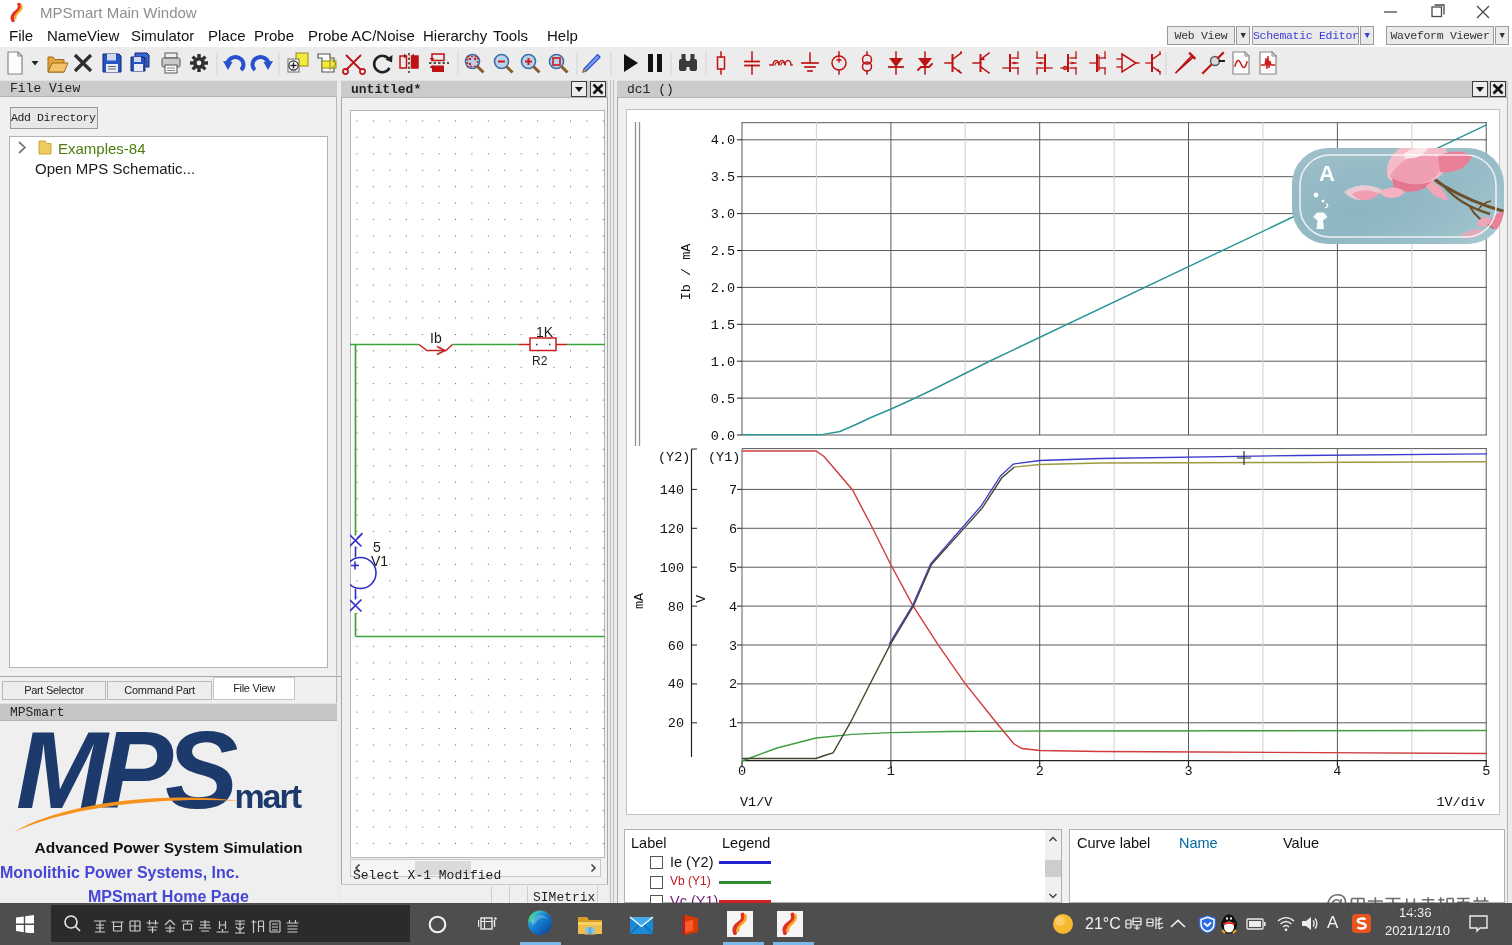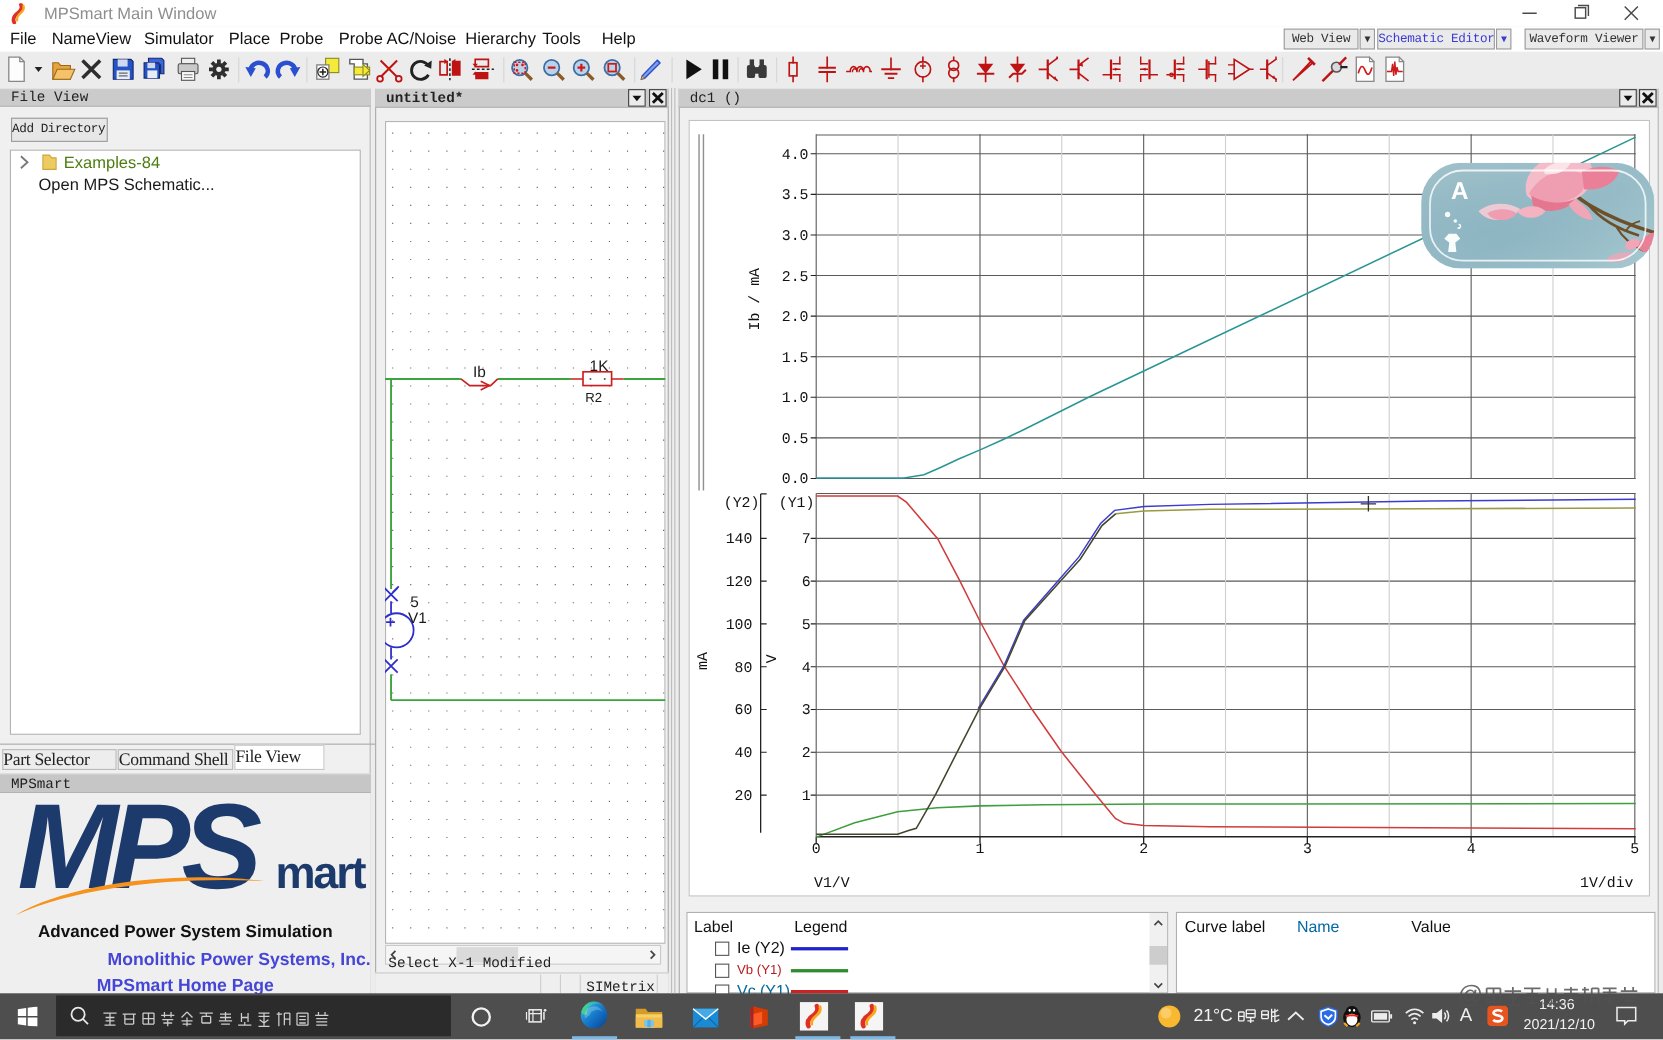--- a/index.html
+++ b/index.html
@@ -9,21 +9,21 @@
 .titlebar{left:0;top:0;width:1512px;height:24px;background:#fff;}
 .apptitle{left:40px;top:4px;font-size:15px;color:#8e8e8e;}
 .menubar{left:0;top:24px;width:1512px;height:23px;background:#fff;}
 .mitem{top:27px;font-size:15px;color:#111;}
 .viewbtn{top:26px;height:19px;background:#eaeaea;border:1px solid #9a9a9a;white-space:nowrap;overflow:hidden;
  font-family:"Liberation Mono",monospace;font-size:11.5px;letter-spacing:-0.3px;color:#333;text-align:center;line-height:18px;box-sizing:border-box;}
 .dockhead{background:#cbcbcb;font-family:"Liberation Mono",monospace;font-size:13px;color:#222;
  border-top:1px solid #e2e2e2;border-bottom:1px solid #b3b3b3;box-sizing:border-box;padding-left:10px;line-height:16px;}
 .winbtn{width:16px;height:16px;background:#ebebeb;border:1px solid #3c3c3c;box-sizing:border-box;}
 .tab{height:19px;background:#ededed;border:1px solid #b9b9b9;box-sizing:border-box;
- font-family:Liberation Serif, serif;font-size:16px;letter-spacing:-0.3px;white-space:nowrap;overflow:hidden;color:#222;line-height:17px;}
+ font-family:Liberation Sans, sans-serif;font-size:11px;letter-spacing:-0.3px;white-space:nowrap;overflow:hidden;color:#222;text-align:center;line-height:17px;}
 .cell{font-family:"Liberation Mono",monospace;font-size:13px;color:#222;}
 </style></head>
 <body>
 <div class="abs titlebar"></div>
 <svg class="abs" style="left:8px;top:3px" width="20" height="19">
 <path d="M5,17.5 C2.5,13 6.5,10 9,8.2 C12,6 12,3.5 11,1.2" fill="none" stroke="#e03025" stroke-width="3.4" stroke-linecap="round"></path>
 <path d="M7.5,15.5 C6.5,12.5 9.5,9.8 11.5,8 C13.5,6.2 13.8,4 13.3,2.2" fill="none" stroke="#f7a81e" stroke-width="2.1" stroke-linecap="round"></path>
 </svg>
 <div class="abs apptitle">MPSmart Main Window</div>
 <svg class="abs" style="left:1370px;top:0" width="142" height="24">
@@ -330,30 +330,30 @@
 <div class="abs mono" style="left:10px;top:107px;width:88px;height:22px;background:#e7e7e7;border:1px solid #9a9a9a;box-sizing:border-box;white-space:nowrap;overflow:hidden;font-size:11.5px;letter-spacing:-0.4px;color:#222;line-height:20px">Add Directory</div>
 <div class="abs" style="left:9px;top:136px;width:319px;height:532px;background:#fff;border:1px solid #b2b2b2;box-sizing:border-box"></div>
 <svg class="abs" style="left:9px;top:136px" width="319" height="60">
 <polyline points="10,6 16,11.5 10,17" fill="none" stroke="#7a7a7a" stroke-width="1.7"></polyline>
 <path d="M30,5 L36,5 L38,7.5 L42,7.5 L42,18 L30,18 Z" fill="#eccb61" stroke="#cfa63a" stroke-width="1"></path>
 </svg>
 <div class="abs" style="left:58px;top:140px;font-size:15px;color:#4d7c0f">Examples-84</div>
 <div class="abs" style="left:35px;top:160px;font-size:15px;color:#1a1a1a">Open MPS Schematic...</div>
 <div class="abs" style="left:0;top:676px;width:341px;height:1px;background:#a9a9a9"></div>
 <div class="abs tab" style="left:2px;top:681px;width:104px">Part Selector</div>
-<div class="abs tab" style="left:107px;top:681px;width:105px">Command Shell</div>
+<div class="abs tab" style="left:107px;top:681px;width:105px">Command Part</div>
 <div class="abs tab" style="left:213px;top:677px;width:82px;height:23px;background:#fff;border-color:#c6c6c6;line-height:21px">File View</div>
 <div class="abs dockhead" style="left:0;top:703px;width:337px;height:18px;background:#c6c6c6;line-height:17px">MPSmart</div>
 <div class="abs" style="left:0;top:721px;width:337px;height:182px;background:#efefef"></div>
-<div class="abs" style="left:16px;top:718px;width:336px;height:108px;color:#1d3a6d;font-weight:bold;font-style:italic;font-size:110px;letter-spacing:-8px;line-height:104px">MPS<span style="font-size:41px;letter-spacing:-2px;margin-left:20px;font-style:normal">mart</span></div>
+<div class="abs" style="left:16px;top:718px;width:336px;height:108px;color:#1d3a6d;font-weight:bold;font-style:italic;font-size:110px;letter-spacing:-8px;line-height:104px">MPS<span style="font-size:34px;letter-spacing:-2px;margin-left:4px;font-style:normal">mart</span></div>
 <svg class="abs" style="left:10px;top:790px" width="240" height="45">
 <path d="M4,42 C62,16 150,7 230,11 C152,1 52,13 4,42 Z" fill="#f6921e"></path>
 </svg>
 <div class="abs" style="left:0;top:839px;width:337px;text-align:center;font-size:15.5px;font-weight:bold;color:#111">Advanced Power System Simulation</div>
-<div class="abs" style="left:0;top:864px;width:337px;text-align:right;font-size:16px;font-weight:bold;color:#4545d6">Monolithic Power Systems, Inc.</div>
+<div class="abs" style="left:0;top:864px;width:337px;text-align:left;font-size:16px;font-weight:bold;color:#4545d6">Monolithic Power Systems, Inc.</div>
 <div class="abs" style="left:0;top:888px;width:337px;text-align:center;font-size:16px;font-weight:bold;color:#4545d6">MPSmart Home Page</div>
 <div class="abs" style="left:341px;top:80px;width:267px;height:823px;background:#f0f0f0;border-left:1px solid #a8a8a8;border-right:1px solid #a8a8a8;box-sizing:border-box"></div>
 <div class="abs dockhead" style="left:341px;top:80px;width:267px;height:18px;font-weight:bold;line-height:17px">untitled*</div>
 <div class="abs winbtn" style="left:571px;top:81px"></div>
 <div class="abs winbtn" style="left:590px;top:81px"></div>
 <svg class="abs" style="left:571px;top:81px" width="36" height="16">
 <path d="M4,6 L12,6 L8,11 Z" fill="#111"></path>
 <path d="M22.5,3.5 L31.5,12.5 M31.5,3.5 L22.5,12.5" stroke="#111" stroke-width="2.6"></path>
 </svg>
 <div class="abs" style="left:350px;top:110px;width:255px;height:748px;background:#fff;border:1px solid #b5b5b5;box-sizing:border-box"></div>
@@ -464,21 +464,21 @@
 <div class="abs" style="left:624px;top:829px;width:438px;height:74px;background:#fff;border:1px solid #b0b0b0;box-sizing:border-box"></div>
 <div class="abs" style="left:631px;top:835px;font-size:14.5px;color:#111">Label</div>
 <div class="abs" style="left:722px;top:835px;font-size:14.5px;color:#111">Legend</div>
 <div class="abs" style="left:650px;top:856px;width:13px;height:13px;border:1px solid #555;background:#fff;box-sizing:border-box"></div>
 <div class="abs" style="left:670px;top:854px;font-size:14.5px;color:#111">Ie (Y2)</div>
 <div class="abs" style="left:719px;top:861px;width:52px;height:2.5px;background:#2222cc"></div>
 <div class="abs" style="left:650px;top:876px;width:13px;height:13px;border:1px solid #555;background:#fff;box-sizing:border-box"></div>
 <div class="abs" style="left:670px;top:874px;font-size:12px;color:#b91c1c">Vb (Y1)</div>
 <div class="abs" style="left:719px;top:881px;width:52px;height:2.5px;background:#2e8b2e"></div>
 <div class="abs" style="left:650px;top:895px;width:13px;height:13px;border:1px solid #555;background:#fff;box-sizing:border-box"></div>
-<div class="abs" style="left:670px;top:893px;font-size:14.5px;color:#0369a1">Vc (Y1)</div>
+<div class="abs" style="left:670px;top:893px;font-size:14.5px;color:#701a75">Vc (Y1)</div>
 <div class="abs" style="left:719px;top:900px;width:52px;height:2.5px;background:#cc2222"></div>
 <div class="abs" style="left:1045px;top:830px;width:16px;height:72px;background:#f0f0f0"></div>
 <div class="abs" style="left:1045px;top:860px;width:16px;height:17px;background:#cdcdcd"></div>
 <svg class="abs" style="left:1045px;top:830px" width="16" height="72">
 <polyline points="4.5,11 8,7.5 11.5,11" fill="none" stroke="#444" stroke-width="1.5"></polyline>
 <polyline points="4.5,64 8,67.5 11.5,64" fill="none" stroke="#444" stroke-width="1.5"></polyline>
 </svg>
 <div class="abs" style="left:1069px;top:829px;width:436px;height:74px;background:#fff;border:1px solid #b0b0b0;box-sizing:border-box"></div>
 <div class="abs" style="left:1077px;top:835px;font-size:14.5px;color:#111">Curve label</div>
 <div class="abs" style="left:1179px;top:835px;font-size:14.5px;color:#0369a1">Name</div>

